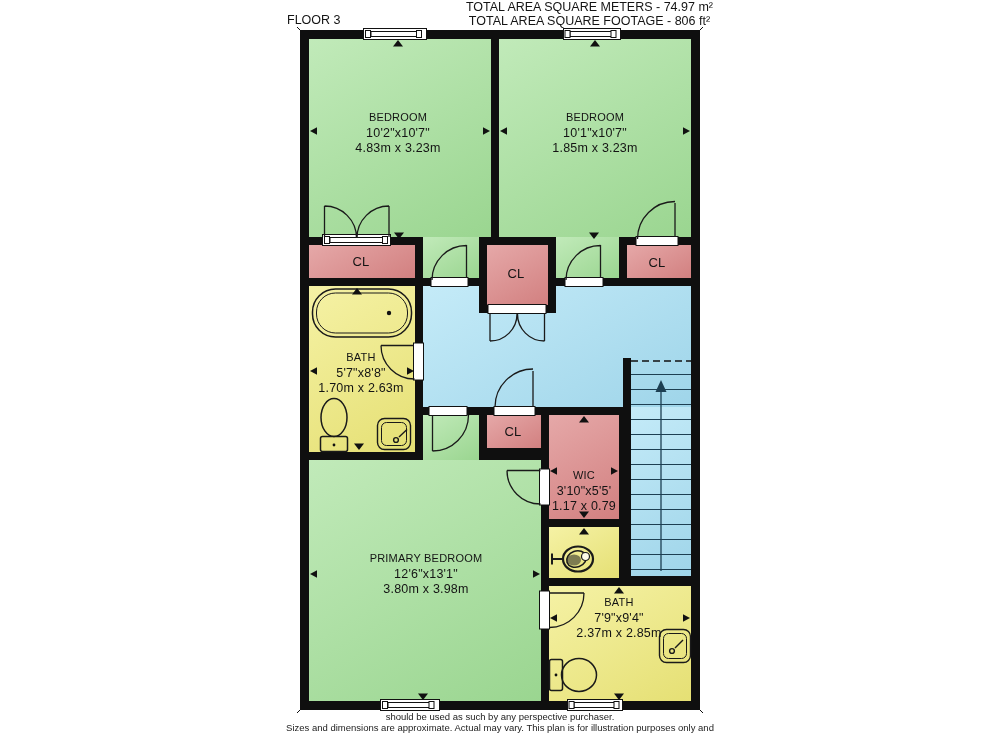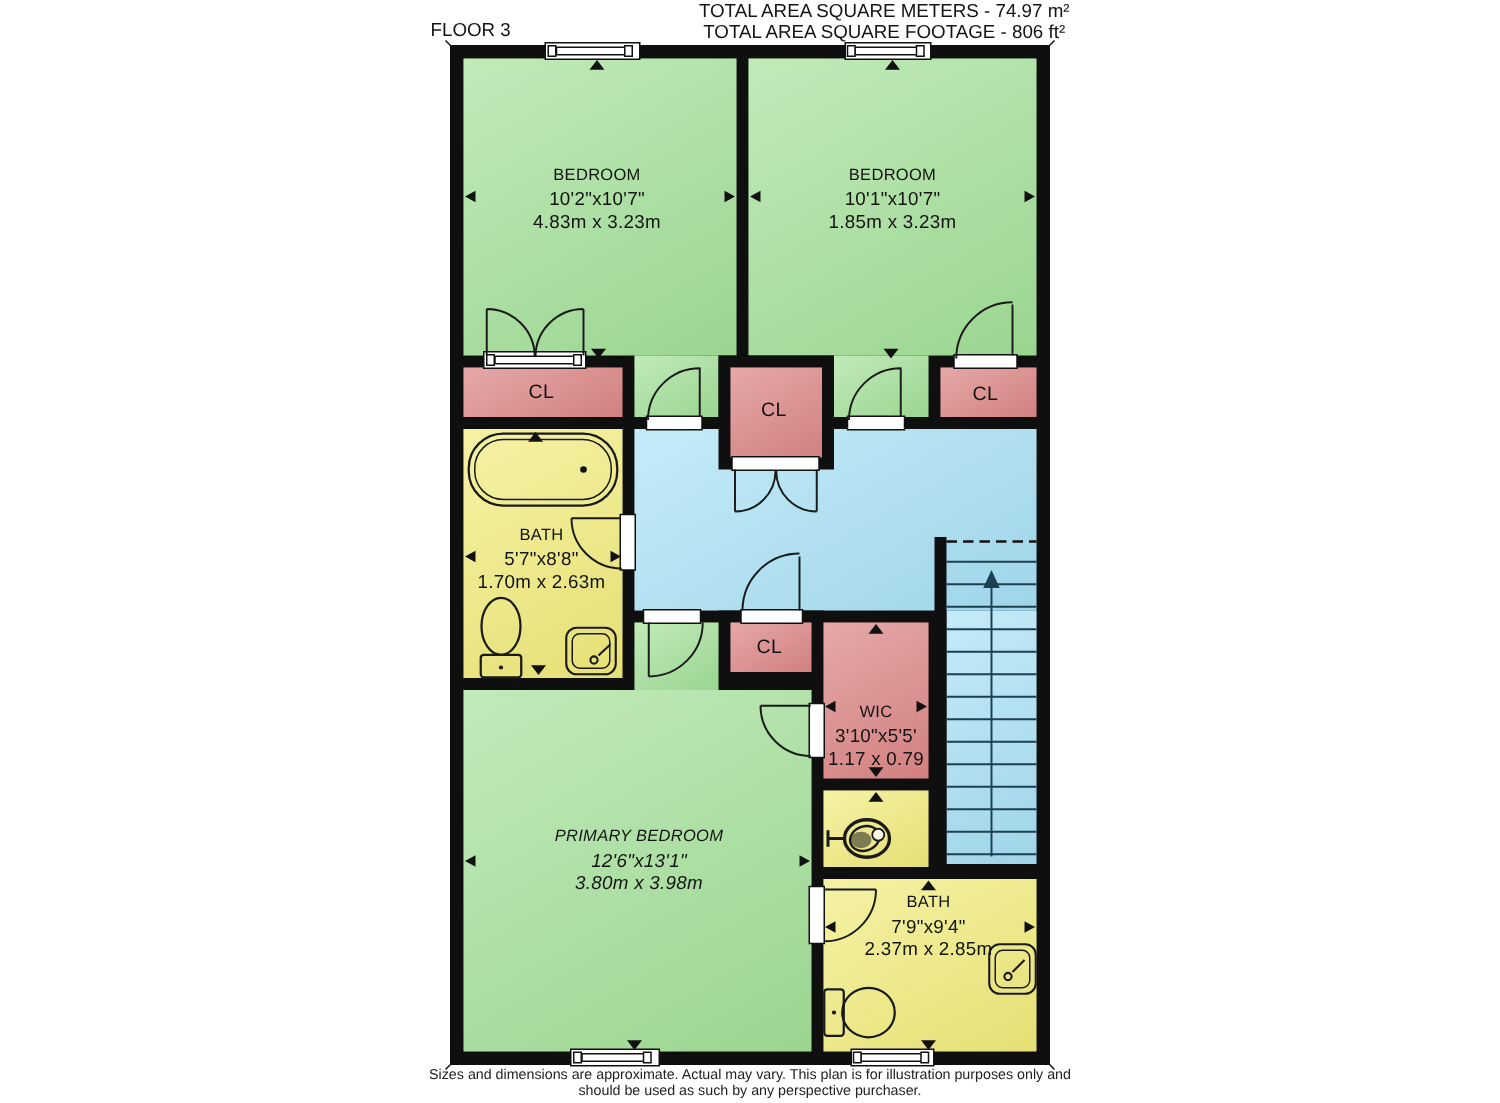--- a/index.html
+++ b/index.html
@@ -233,33 +233,33 @@
   <div class="rlabel" style="left:361px;top:373px;">
     <div class="nm">BATH</div>
     <div>5'7"x8'8"</div>
     <div>1.70m x 2.63m</div>
   </div>
   <div class="rlabel" style="left:584px;top:471px;margin-top:20px;">
     <div class="nm">WIC</div>
     <div>3'10"x5'5'</div>
     <div>1.17 x 0.79</div>
   </div>
-  <div class="rlabel" style="left:426px;top:574px;font-style:italic;">
+  <div class="rlabel" style="left:426px;top:574px;">
     <div class="nm">PRIMARY BEDROOM</div>
     <div>12'6"x13'1"</div>
     <div>3.80m x 3.98m</div>
   </div>
   <div class="rlabel" style="left:619px;top:618px;">
     <div class="nm">BATH</div>
     <div>7'9"x9'4"</div>
     <div>2.37m x 2.85m</div>
   </div>
   <div class="cl" style="left:361px;top:261px;">CL</div>
   <div class="cl" style="left:516px;top:273px;">CL</div>
   <div class="cl" style="left:657px;top:262px;">CL</div>
   <div class="cl" style="left:513px;top:431px;">CL</div>
 
   <div class="footer">
+    <div>should be used as such by any perspective purchaser.</div>
     <div>Sizes and dimensions are approximate. Actual may vary. This plan is for illustration purposes only and</div>
-    <div>should be used as such by any perspective purchaser.</div>
   </div>
 
 </div>
 
 </body></html>

